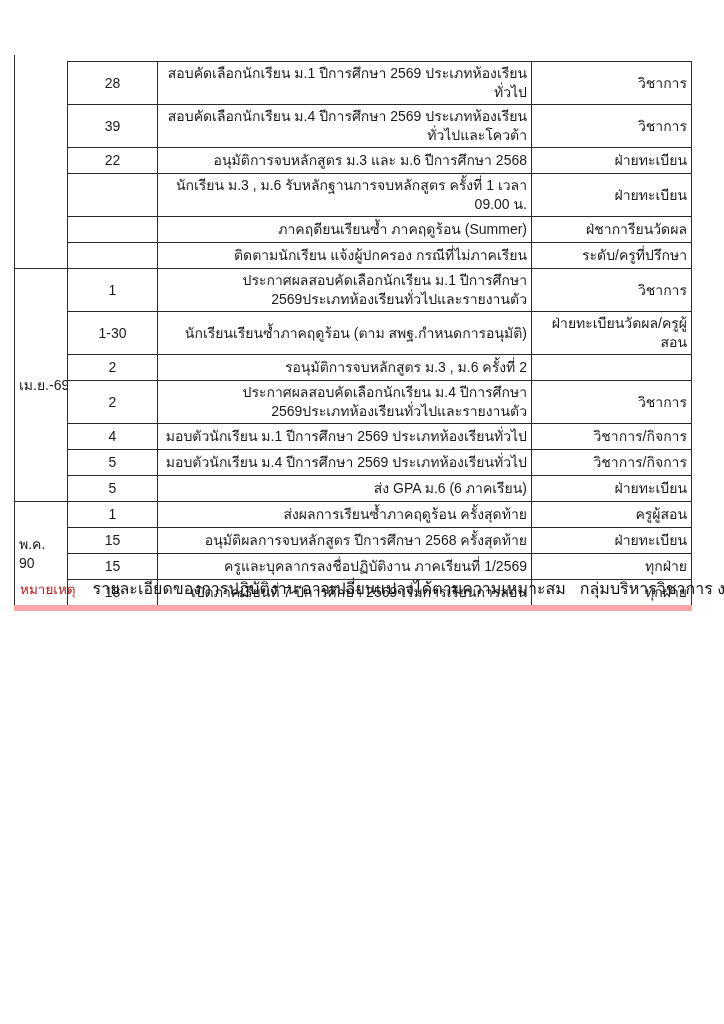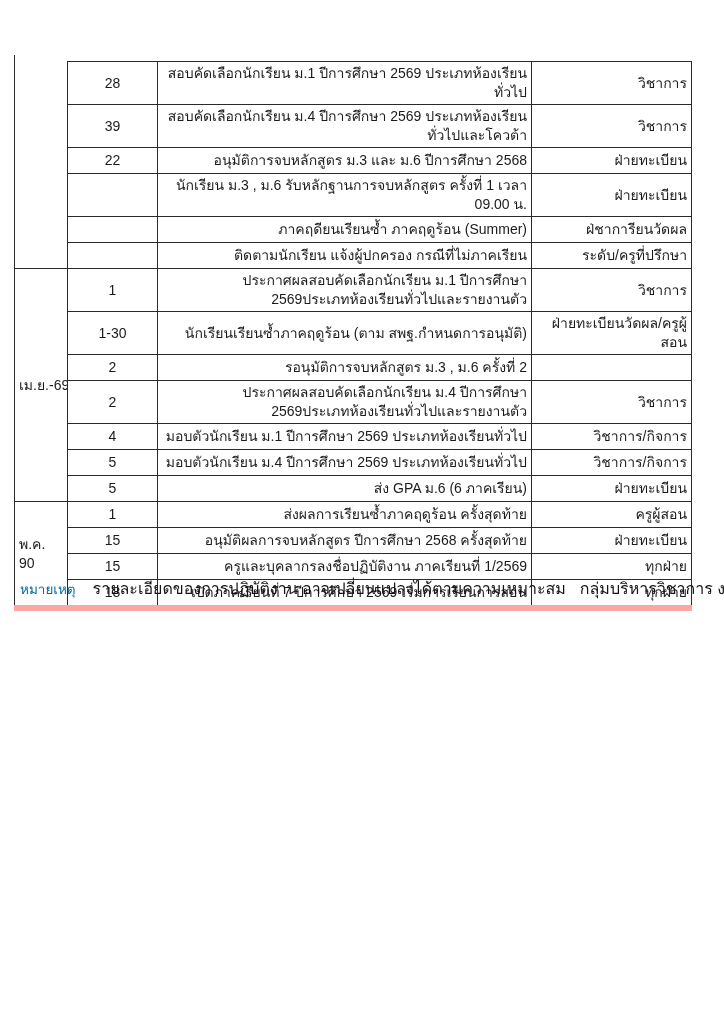--- a/index.html
+++ b/index.html
@@ -54,21 +54,21 @@
   td.responsible { text-align: right; }
   .note {
     position: absolute;
     left: 20px;
     top: 576px;
     width: 690px;
     display: flex;
     align-items: baseline;
     white-space: nowrap;
   }
-  .note-label { font-size: 13.5px; color: #0369a1; }
+  .note-label { font-size: 13.5px; color: #b91c1c; }
   .note-main { font-size: 16px; margin-left: 17px; color: #141414; }
   .note-org { margin-left: 14px; }
 </style>
 </head>
 <body>
 
 <div class="page">
 
   <div class="border-stub"></div>
 

